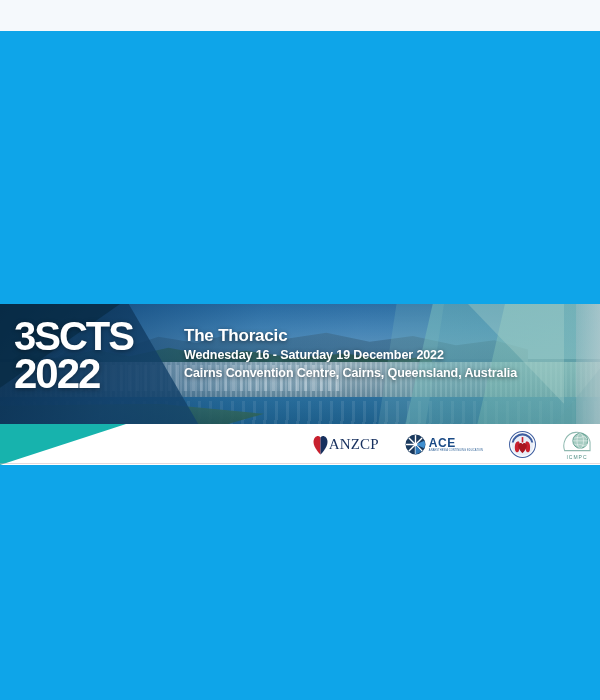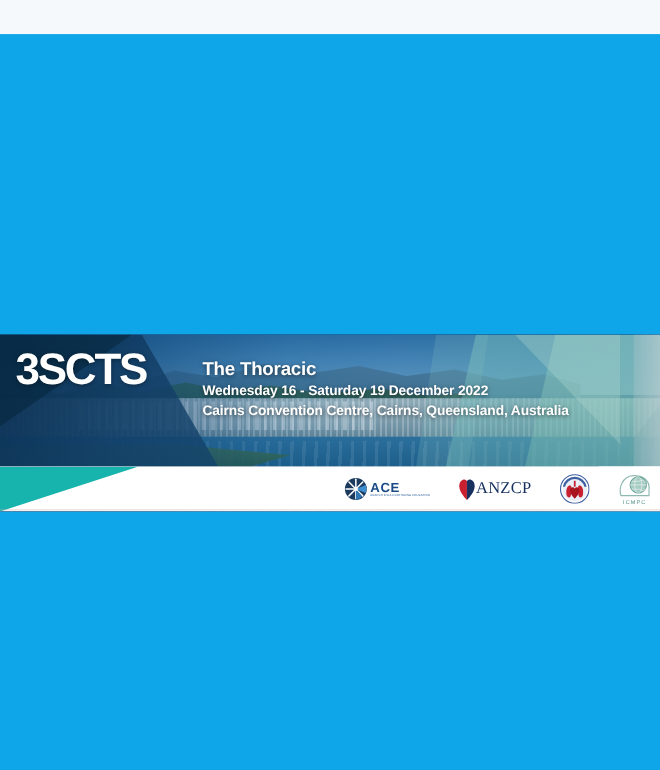--- a/index.html
+++ b/index.html
@@ -254,33 +254,42 @@
 
     <div class="facet facet-a"></div>
     <div class="facet facet-b"></div>
     <div class="facet facet-e"></div>
     <div class="facet facet-c"></div>
     <div class="facet facet-d"></div>
     <div class="edge-grey"></div>
 
     <div class="lockup">
       <span class="l1">3SCTS</span>
+      <span class="l2">2022</span>
     </div>
 
     <div class="copy">
       <span class="c-line1">The Thoracic</span>
       <span class="c-dates">Wednesday 16 - Saturday 19 December 2022</span>
       <span class="c-venue">Cairns Convention Centre, Cairns, Queensland, Australia</span>
     </div>
 
     <div class="logostrip">
       <div class="teal-wedge"></div>
       <div class="white-notch"></div>
 
       <div class="logo-row">
+
+        <div class="logo anzcp">
+          <svg class="anzcp-mark" viewBox="0 0 30 40">
+            <path d="M15 39 C15 39 1 26 1 14 C1 6 6 2 10 2 C13 2 15 5 15 5 L15 39 Z" fill="#c8202e"></path>
+            <path d="M15 39 C15 39 29 26 29 14 C29 6 24 2 20 2 C17 2 15 5 15 5 L15 39 Z" fill="#17305e"></path>
+          </svg>
+          <span class="anzcp-txt">ANZCP</span>
+        </div>
 
         <div class="logo ace">
           <svg class="ace-mark" viewBox="0 0 40 40">
             <circle cx="20" cy="20" r="19" fill="#1b3a5e"></circle>
             <g stroke="#ffffff" stroke-width="2.6" stroke-linecap="round">
               <line x1="20" y1="20" x2="20" y2="3"></line>
               <line x1="20" y1="20" x2="32" y2="8"></line>
               <line x1="20" y1="20" x2="37" y2="20"></line>
               <line x1="20" y1="20" x2="32" y2="32"></line>
               <line x1="20" y1="20" x2="20" y2="37"></line>
@@ -291,28 +300,20 @@
             <path d="M20 20 L37 13 A19 19 0 0 1 37 27 Z" fill="#3f8fd0"></path>
             <path d="M20 20 L31 33 A19 19 0 0 1 20 39 Z" fill="#2f76b5"></path>
             <circle cx="20" cy="20" r="3.4" fill="#ffffff"></circle>
           </svg>
           <span class="ace-txt">
             <span class="ace-main">ACE</span>
             <span class="ace-sub">ANAESTHESIA CONTINUING EDUCATION</span>
           </span>
         </div>
 
-        <div class="logo anzcp">
-          <svg class="anzcp-mark" viewBox="0 0 30 40">
-            <path d="M15 39 C15 39 1 26 1 14 C1 6 6 2 10 2 C13 2 15 5 15 5 L15 39 Z" fill="#c8202e"></path>
-            <path d="M15 39 C15 39 29 26 29 14 C29 6 24 2 20 2 C17 2 15 5 15 5 L15 39 Z" fill="#17305e"></path>
-          </svg>
-          <span class="anzcp-txt">ANZCP</span>
-        </div>
-
         <div class="logo">
           <svg class="roundel" viewBox="0 0 40 40">
             <circle cx="20" cy="20" r="19.2" fill="#ffffff" stroke="#3f5fa0" stroke-width="1.5"></circle>
             <circle cx="20" cy="20" r="16.5" fill="#e9eef7"></circle>
             <path d="M20 3.5 A16.5 16.5 0 0 1 36 17 L33 17 A13.6 13.6 0 0 0 20 6.6 A13.6 13.6 0 0 0 7 17 L4 17 A16.5 16.5 0 0 1 20 3.5 Z" fill="#3f5fa0"></path>
             <path d="M13.5 15 C9 16 8 22 9 28 C9.6 31.4 13 32.6 14.4 30 C15.6 27.6 15.4 19 15.4 16.4 Z" fill="#c8202e"></path>
             <path d="M26.5 15 C31 16 32 22 31 28 C30.4 31.4 27 32.6 25.6 30 C24.4 27.6 24.6 19 24.6 16.4 Z" fill="#c8202e"></path>
             <path d="M20 33 C20 33 13.6 27 13.6 22 C13.6 18.6 16 17 18 17.8 C19.2 18.3 20 19.6 20 19.6 C20 19.6 20.8 18.3 22 17.8 C24 17 26.4 18.6 26.4 22 C26.4 27 20 33 20 33 Z" fill="#a8151f"></path>
             <rect x="18.8" y="9" width="2.4" height="8" fill="#c8202e"></rect>
           </svg>

